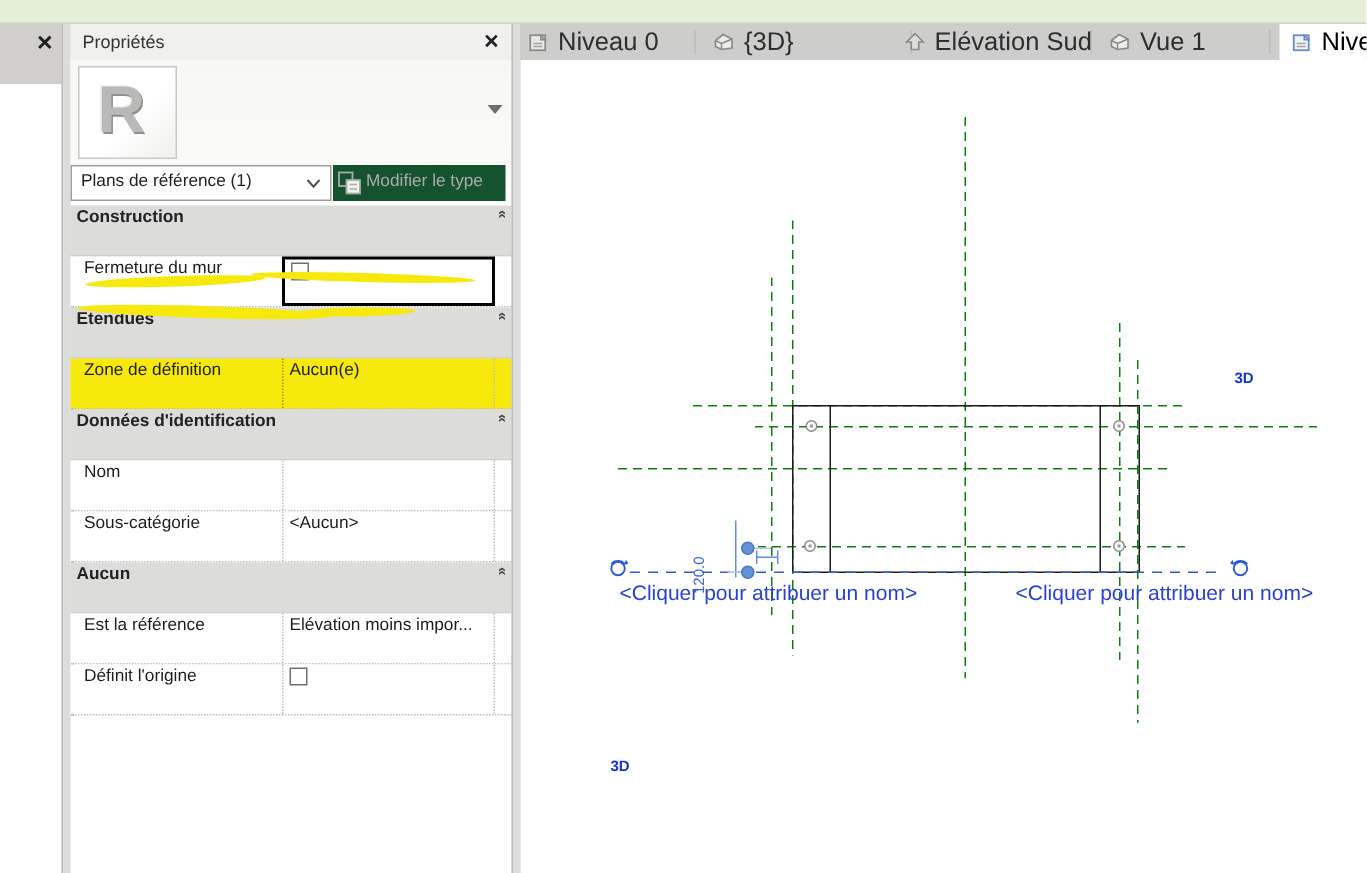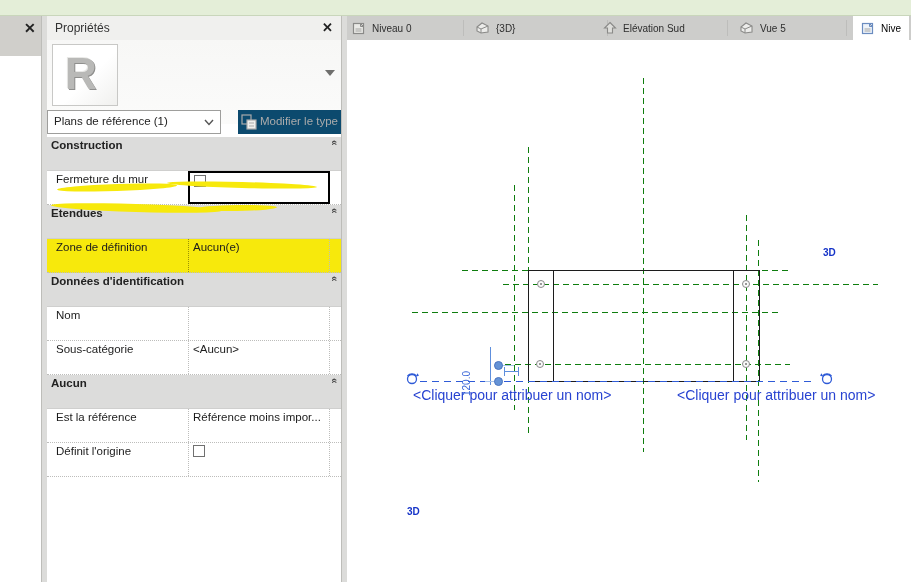--- a/index.html
+++ b/index.html
@@ -21,21 +21,21 @@
   .panel-header{position:absolute;left:0;top:0;width:294px;height:24px;background:#f0f0ee;}
   .panel-header .t{position:absolute;left:8px;top:5px;font-size:12px;color:#333;}
   .panel-header .x{position:absolute;right:8px;top:4px;font-size:13px;font-weight:bold;color:#222;}
   .type-sel{position:absolute;left:0;top:24px;width:294px;height:84px;background:linear-gradient(#f7f7f6,#fbfbfa);}
   .thumb{position:absolute;left:5px;top:4px;width:64px;height:60px;background:linear-gradient(135deg,#ffffff 55%,#f0f0ee);border:1px solid #c8c8c6;}
   .thumb .r{position:absolute;left:12px;top:4px;font-size:44px;font-weight:bold;color:#b9b9b7;text-shadow:1px 1px 0 #8f8f8d, -1px -1px 0 #e8e8e6;}
   .type-dd{position:absolute;right:6px;top:30px;width:0;height:0;border-left:5px solid transparent;border-right:5px solid transparent;border-top:6px solid #6f6f6d;}
   .combo{position:absolute;left:0;top:94px;width:174px;height:24px;background:#ffffff;border:1px solid #9e9e9c;box-sizing:border-box;}
   .combo .v{position:absolute;left:6px;top:4px;font-size:11.5px;color:#222;}
   .combo svg{position:absolute;right:6px;top:8px;}
-  .modtype{position:absolute;left:191px;top:94px;width:115px;height:24px;background:#0c4a6e;}
+  .modtype{position:absolute;left:175px;top:94px;width:115px;height:24px;background:#14532d;}
   .modtype .lbl{position:absolute;left:22px;top:5px;font-size:11.5px;color:#ababab;}
   .modtype svg{position:absolute;left:3px;top:4px;}
 
   
   .ptable{position:absolute;left:0;top:121px;width:294px;}
   .trow{position:relative;width:294px;height:34px;border-bottom:1px dotted #bdbdbb;box-sizing:border-box;background:#fff;}
   .trow.sect{background:#dcdcdb;border-bottom:1px solid #cfcfce;}
   .trow .nm{position:absolute;left:9px;top:2px;font-size:11.5px;color:#1c1c1c;white-space:nowrap;}
   .trow.sect .nm{left:4px;font-weight:bold;color:#222;}
   .trow .val{position:absolute;left:141px;top:0;width:142px;height:100%;border-left:1px dotted #bdbdbb;border-right:1px dotted #bdbdbb;box-sizing:border-box;}
@@ -43,21 +43,21 @@
   .trow .chev{position:absolute;right:1px;top:3px;width:12px;height:12px;color:#444;font-size:10px;transform:rotate(90deg);font-weight:bold;letter-spacing:-1px;}
   .cbox{position:absolute;left:4px;top:2px;width:12px;height:12px;background:#fff;border:1px solid #707070;box-sizing:border-box;}
   .selcell{border:2px solid #000 !important;}
   .hl{background:#f7e90c !important;}
   .hl .val{border-left:1px dotted #9a9106;text-align:center;}
   .blob{position:absolute;background:#f7e90c;border-radius:50%;}
 
   
   .tabbar{left:347px;top:16px;width:564px;height:24px;background:#cdcdcb;}
   .vtab{position:absolute;top:0;height:24px;display:flex;align-items:center;gap:6px;padding:0 8px;box-sizing:border-box;}
-  .vtab .lbl{font-size:10px;color:#2e2e2e;white-space:nowrap;}
+  .vtab .lbl{font-size:17px;color:#2e2e2e;white-space:nowrap;}
   .vtab.active{background:#ffffff;}
   .vtab.active .lbl{font-weight:normal;color:#000;}
   .tabsep{position:absolute;top:4px;width:1px;height:16px;background:#bdbdbb;}
 
   
   .canvas{left:347px;top:40px;width:564px;height:542px;background:#ffffff;}
 
   .gdash-h{position:absolute;height:1px;background:repeating-linear-gradient(90deg,#0e7d0e 0 6px,transparent 6px 10px);}
   .gdash-v{position:absolute;width:1px;background:repeating-linear-gradient(180deg,#0e7d0e 0 6px,transparent 6px 10px);}
   .bline{position:absolute;background:#1c1c1c;}
@@ -148,21 +148,21 @@
           <span class="vt">&lt;Aucun&gt;</span>
         </div>
       </div>
       <div class="trow sect">
         <span class="nm">Aucun</span>
         <span class="chev">«</span>
       </div>
       <div class="trow">
         <span class="nm">Est la référence</span>
         <div class="val">
-          <span class="vt">Référence moins impor...</span>
+          <span class="vt">Elévation moins impor...</span>
         </div>
       </div>
       <div class="trow">
         <span class="nm">Définit l'origine</span>
         <div class="val">
           <span class="cbox"></span>
         </div>
       </div>
     </div>
 
@@ -209,21 +209,21 @@
       <span class="lbl">Elévation Sud</span>
     </div>
     <div class="vtab" style="left: 384px;">
       <span style="display: flex;">
         <svg width="15" height="14" viewBox="0 0 15 14">
           <path d="M2 6 L7 2 L13 5 L13 11 L6 12 L2 10 Z" fill="#ececea" stroke="#8a8a88" stroke-width="1.1"></path>
           <path d="M2 6 L6 8 L6 12" fill="none" stroke="#8a8a88" stroke-width="1"></path>
           <path d="M6 8 L13 5" fill="none" stroke="#8a8a88" stroke-width="1"></path>
         </svg>
       </span>
-      <span class="lbl">Vue 5</span>
+      <span class="lbl">Vue 1</span>
     </div>
     <div class="vtab active" style="left: 506px;">
       <span style="display: flex;">
         <svg width="14" height="14" viewBox="0 0 14 14">
           <rect x="1.5" y="2.5" width="10" height="10" fill="#eef3fa" stroke="#6b8cc0" stroke-width="1.2"></rect>
           <path d="M8.5 2.5 L11.5 5.5 L8.5 5.5 Z" fill="#c9c9c6" stroke="#6b8cc0" stroke-width="1"></path>
           <line x1="3.5" y1="8" x2="9.5" y2="8" stroke="#a5a5a2"></line>
           <line x1="3.5" y1="10" x2="9.5" y2="10" stroke="#a5a5a2"></line>
         </svg>
       </span>

